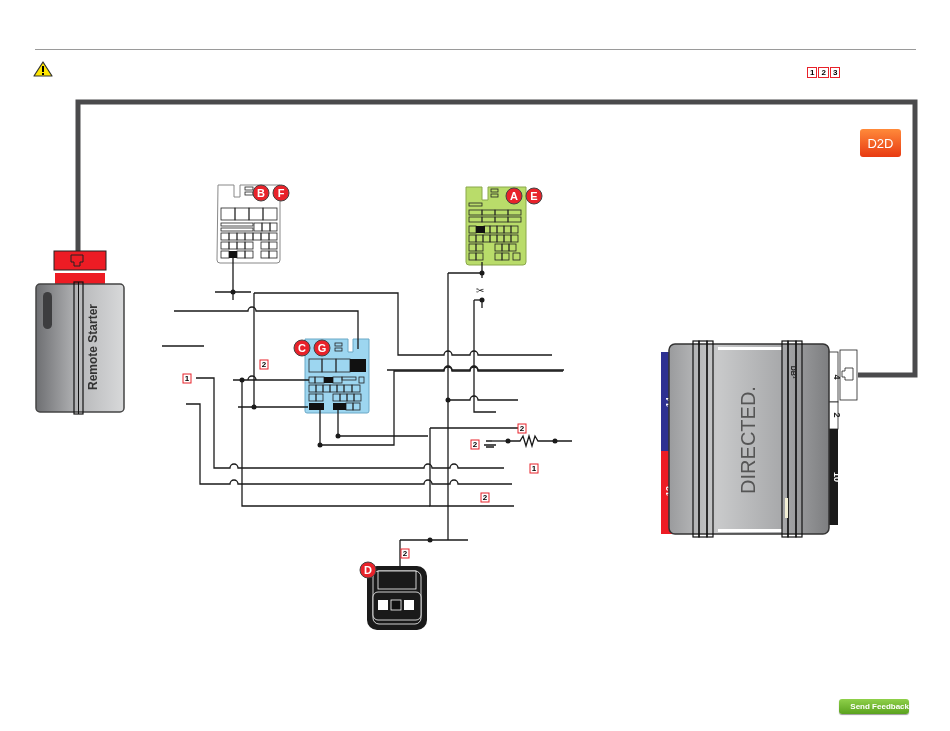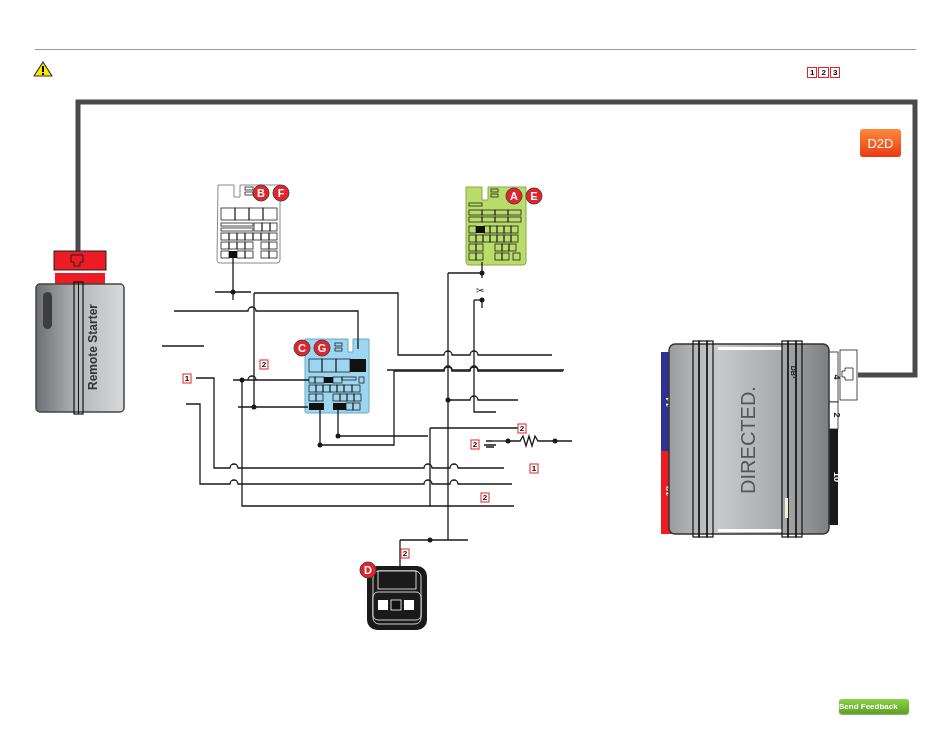--- a/index.html
+++ b/index.html
@@ -3,21 +3,21 @@
 <meta charset="utf-8">
 <style>
   html, body { margin:0; padding:0; background:#ffffff; }
   body { width:950px; height:731px; position:relative; overflow:hidden; font-family:"Liberation Sans", sans-serif; }
   .top-rule { position:absolute; left:35px; top:49px; width:881px; height:1px; background:#9a9a9a; }
   .abs { position:absolute; }
   svg text { font-family:"Liberation Sans", sans-serif; }
   .send-feedback {
     position:absolute; left:839px; top:699px; width:70px; height:15px;
     background:linear-gradient(#8fd04a,#5aa21e); border-radius:3px;
-    color:#fff; font-size:8px; font-weight:bold; text-align:left; line-height:15px;
+    color:#fff; font-size:8px; font-weight:bold; text-align:right; line-height:15px;
     box-shadow:0 1px 1px #999; cursor:pointer;
   }
 </style>
 </head>
 <body>
 
 <div class="top-rule"></div>
 
 <svg class="abs" style="left:33px;top:61px" width="20" height="16">
   <path d="M10 1 L19 15 L1 15 Z" fill="#ffe600" stroke="#333" stroke-width="1.2" stroke-linejoin="round"></path>

